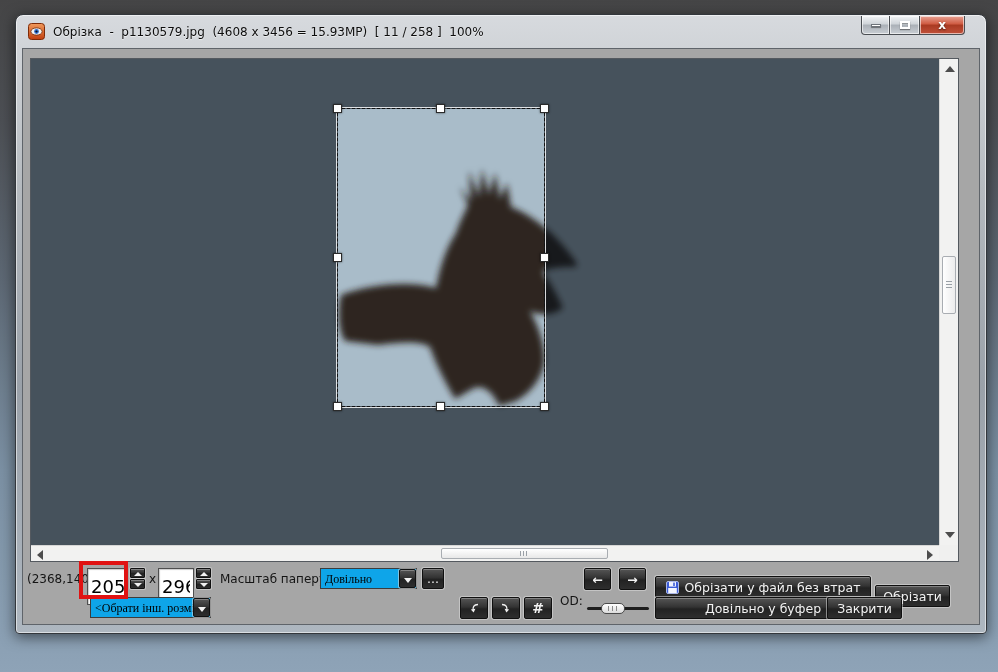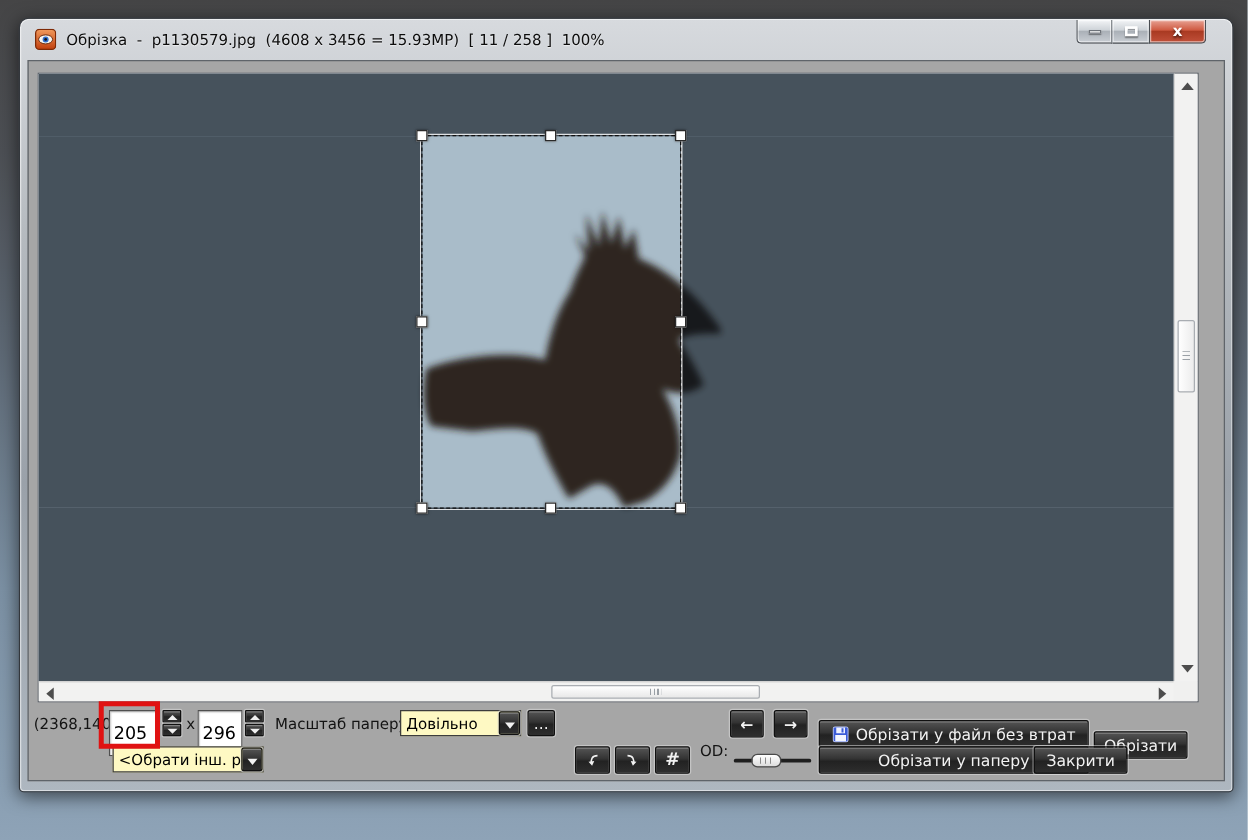--- a/index.html
+++ b/index.html
@@ -78,24 +78,24 @@
     position:absolute; top:2px; height:11px; left:410px; width:167px;
     background:linear-gradient(180deg,#ffffff,#e8e8e8); border:1px solid #a9adb2; border-radius:2px;
   }
   .hthumb::after { content:""; position:absolute; top:2px; bottom:2px; left:50%; margin-left:-5px; width:9px;
     background:repeating-linear-gradient(90deg,#9aa0a6 0 1px,transparent 1px 3px); }
   
   .toolbar { position:absolute; left:0; right:0; top:513px; height:66px; }
   .lbl { position:absolute; font-size:12px; color:#141414; }
   .field {
     position:absolute; height:37px; background:#fff; border:1px solid #4f4f4f;
-    font-size:14px; color:#000; padding:0 3px; font-family:inherit;
+    font-size:18px; color:#000; padding:0 3px; font-family:inherit;
     box-shadow:inset 1px 1px 1px rgba(0,0,0,.2);
   }
-  .combo { position:absolute; height:21px; display:flex; border:1px solid #3c3c3c; background:#fef9c3; }
+  .combo { position:absolute; height:21px; display:flex; border:1px solid #3c3c3c; background:#0ea5e9;font-family:Liberation Serif, serif; }
   .combo .ctext { flex:1; overflow:hidden; white-space:nowrap; font-size:12px; color:#000; padding:3px 2px 0 4px; }
   .darkbtn {
     border:1px solid #101010; color:#f2f2f2;
     background:linear-gradient(180deg,#555555 0%,#333333 45%,#222222 55%,#2e2e2e 100%);
     box-shadow:inset 0 1px 0 rgba(255,255,255,.28), 0 0 0 1px rgba(220,220,220,.55);
     border-radius:2px; display:flex; align-items:center; justify-content:center;
     font-size:12.5px; font-family:inherit; cursor:default;
   }
   .abs { position:absolute; }
   .spin { position:absolute; width:15px; height:21px; display:flex; flex-direction:column; }
@@ -281,19 +281,19 @@
         </svg>
       </button>
       <button class="darkbtn abs" style="left:501px;top:35px;width:28px;height:22px;font-weight:bold;font-size:14px">
           <span>#</span>
         </button>
 
       <span class="lbl" style="left:537px;top:32px">OD:</span>
       <div class="slider-line" style="left:564px;top:45px;width:62px"></div>
       <div class="slider-thumb" style="left:578px;top:41px"></div>
 
-      <button class="darkbtn abs" style="left:632px;top:35px;width:216px;height:22px">Обрізати у паперу</button>
+      <button class="darkbtn abs" style="left:632px;top:35px;width:216px;height:22px">Довільно у буфер</button>
       <button class="darkbtn abs" style="left:804px;top:35px;width:75px;height:22px">Закрити</button>
     </div>
   </div>
 </div>
 
 <div class="annotation"></div>
 
 </body></html>

